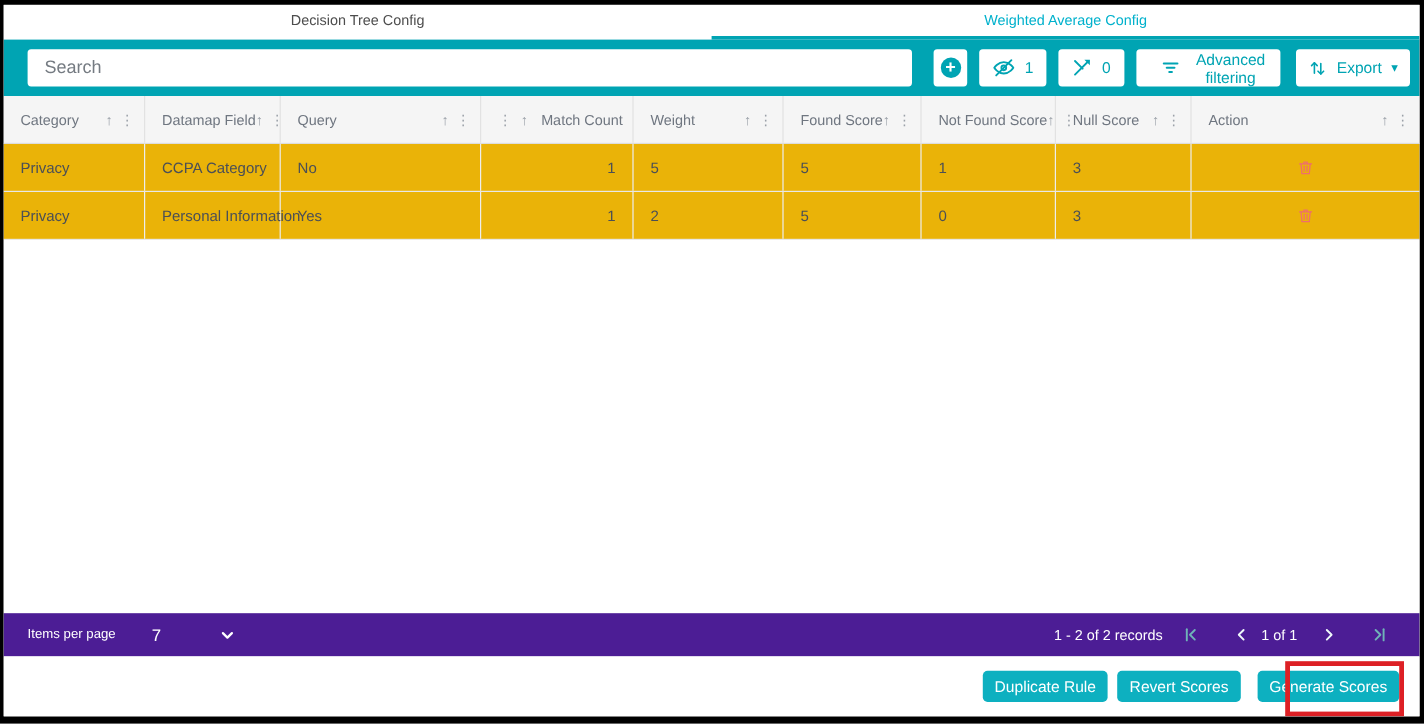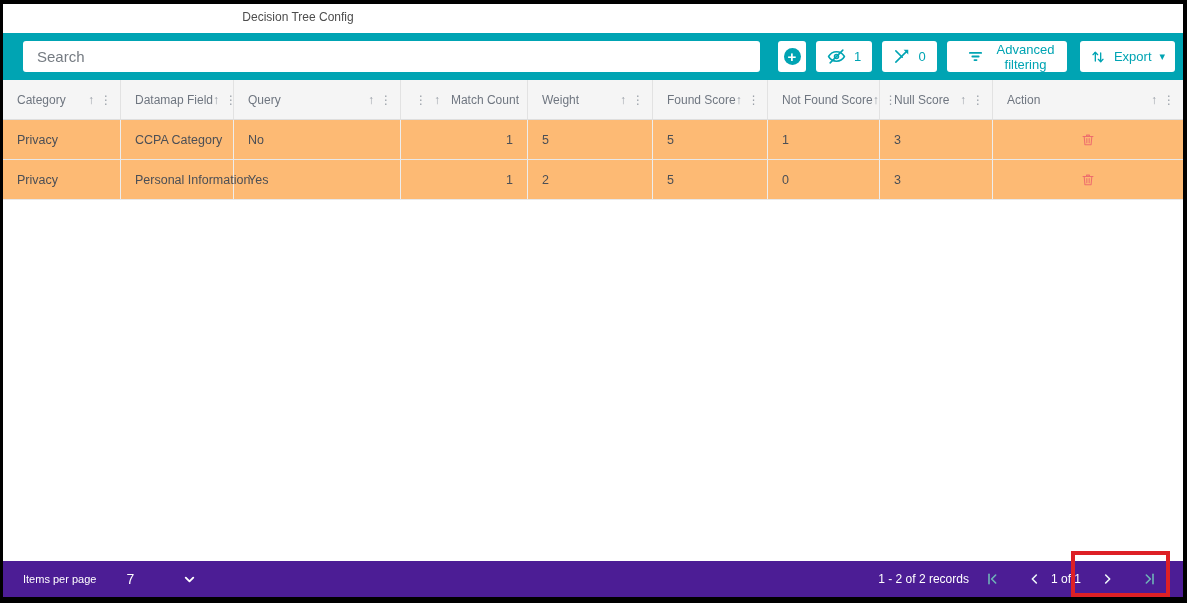--- a/index.html
+++ b/index.html
@@ -57,21 +57,21 @@
   }
   .th .lbl{font-size:12px;color:#6f7680;white-space:nowrap;}
   .sorticons{display:flex;align-items:center;margin-left:auto;}
   .sorticons.lead{margin-left:0;margin-right:auto;}
   .glyph{font-size:12px;color:#9aa0a8;line-height:1;}
   .glyph.kebab{margin-left:6px;}
   .glyph.kebab-lead{margin-right:7px;margin-left:0;}
   .th.num{justify-content:flex-end;}
   .th.num .lbl{margin-left:auto;}
   .trow{
-    height:40px;background:#fdba74;display:flex;flex:none;
+    height:40px;background:#eab308;display:flex;flex:none;
     border-bottom:1px solid #e8e8e8;box-sizing:border-box;
   }
   .td{
     display:flex;align-items:center;box-sizing:border-box;padding:0 14px;
     border-right:1px solid #ededed;font-size:12.5px;color:#4b4f56;white-space:nowrap;
   }
   .td.num{justify-content:flex-end;}
   .td.center{justify-content:center;}
   .c0{width:118px;}.c1{width:113px;}.c2{width:167px;}.c3{width:127px;}
   .c4{width:125px;}.c5{width:115px;}.c6{width:112px;}.c7{width:113px;text-align:center;}
@@ -109,20 +109,23 @@
   }
 </style>
 </head>
 <body>
 
 <div class="app">
 
   <div class="tabbar">
     <div class="tab">
       <span>Decision Tree Config</span>
+    </div>
+    <div class="tab active">
+      <span>Weighted Average Config</span>
     </div>
   </div>
 
   <div class="toolbar">
     <input class="search" type="text" placeholder="Search" style="">
     <button class="tbtn btn-add">
       <span class="plus-circle">+</span>
     </button>
     <button class="tbtn btn-eye">
       <span style="display:flex;">
@@ -321,16 +324,21 @@
     <button class="navbtn nav-last">
       <span style="display:flex;">
         <svg width="16" height="16" viewBox="0 0 24 24" fill="none" stroke="#6fb3b8" stroke-width="2.4" stroke-linecap="round" stroke-linejoin="round">
           <polyline points="8,6 14,12 8,18"></polyline>
             <line x1="18" y1="5" x2="18" y2="19"></line>
         </svg>
       </span>
     </button>
   </div>
 
+  <div class="footer">
+    <button class="fbtn">Duplicate Rule</button>
+    <button class="fbtn">Revert Scores</button>
+    <button class="fbtn fbtn-generate">Generate Scores</button>
+  </div>
 
   <div class="red-box"></div>
 
 </div>
 
 </body></html>

